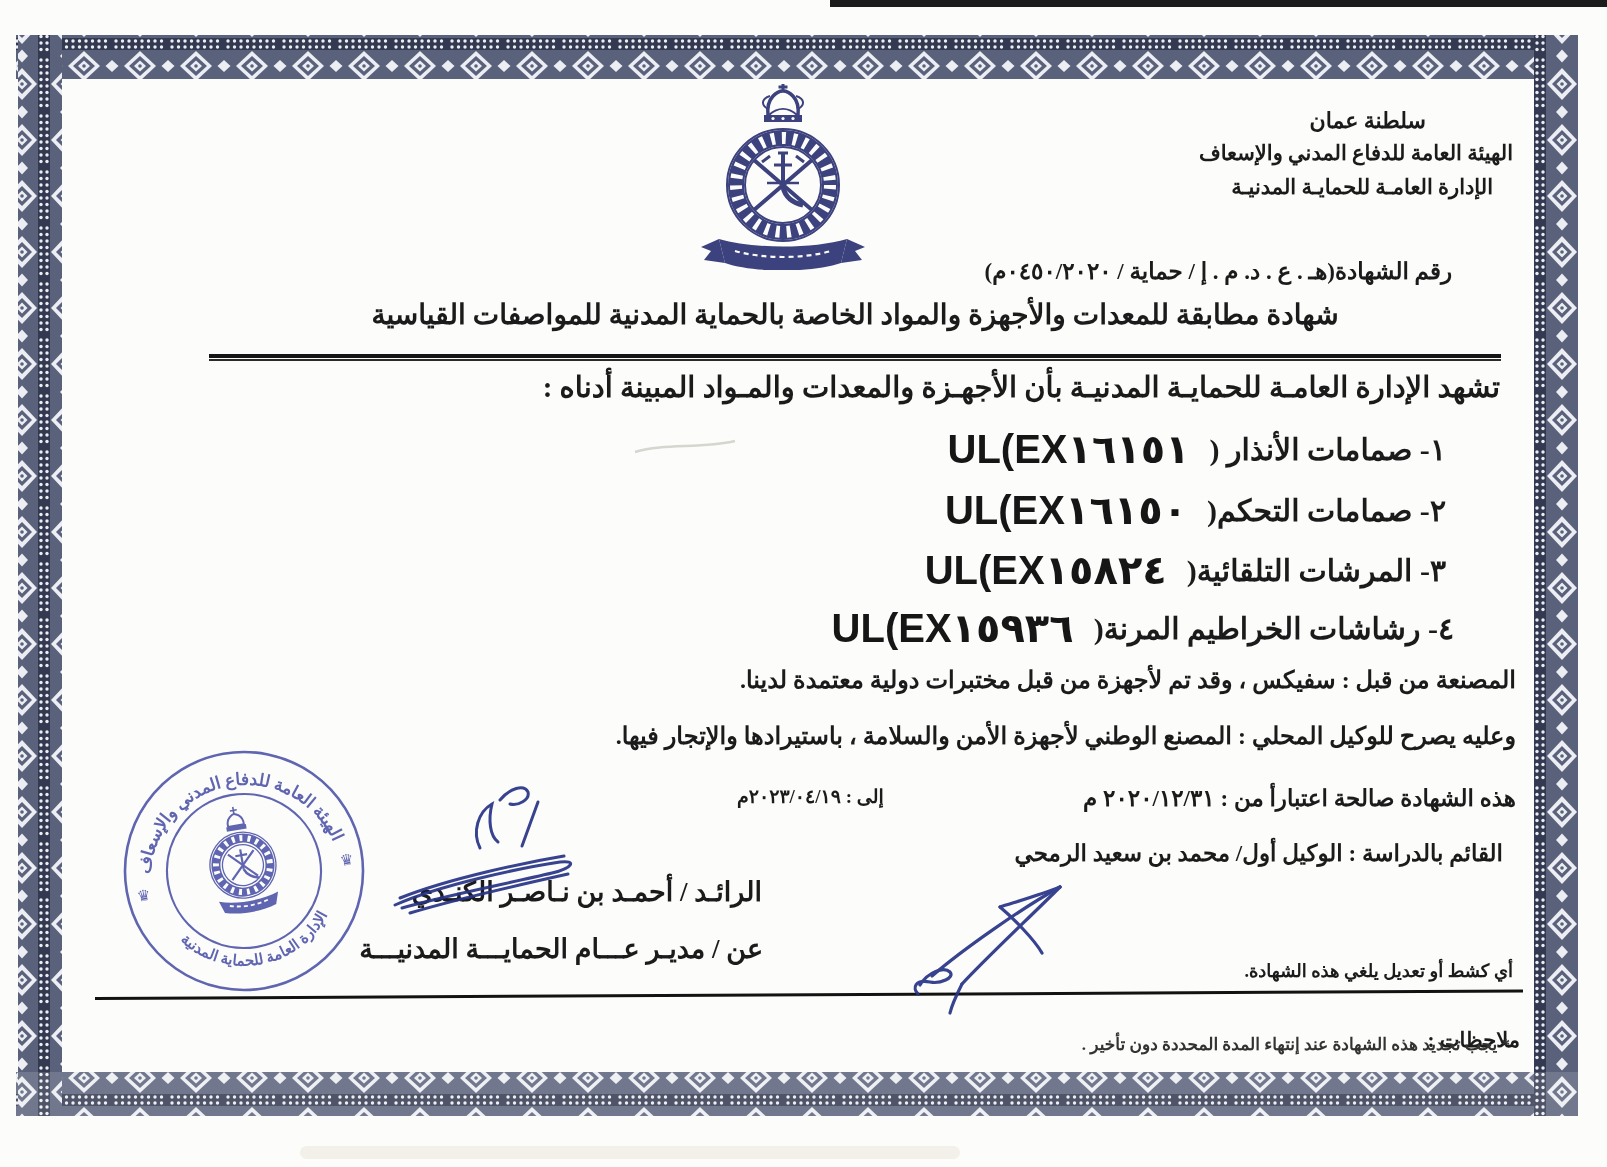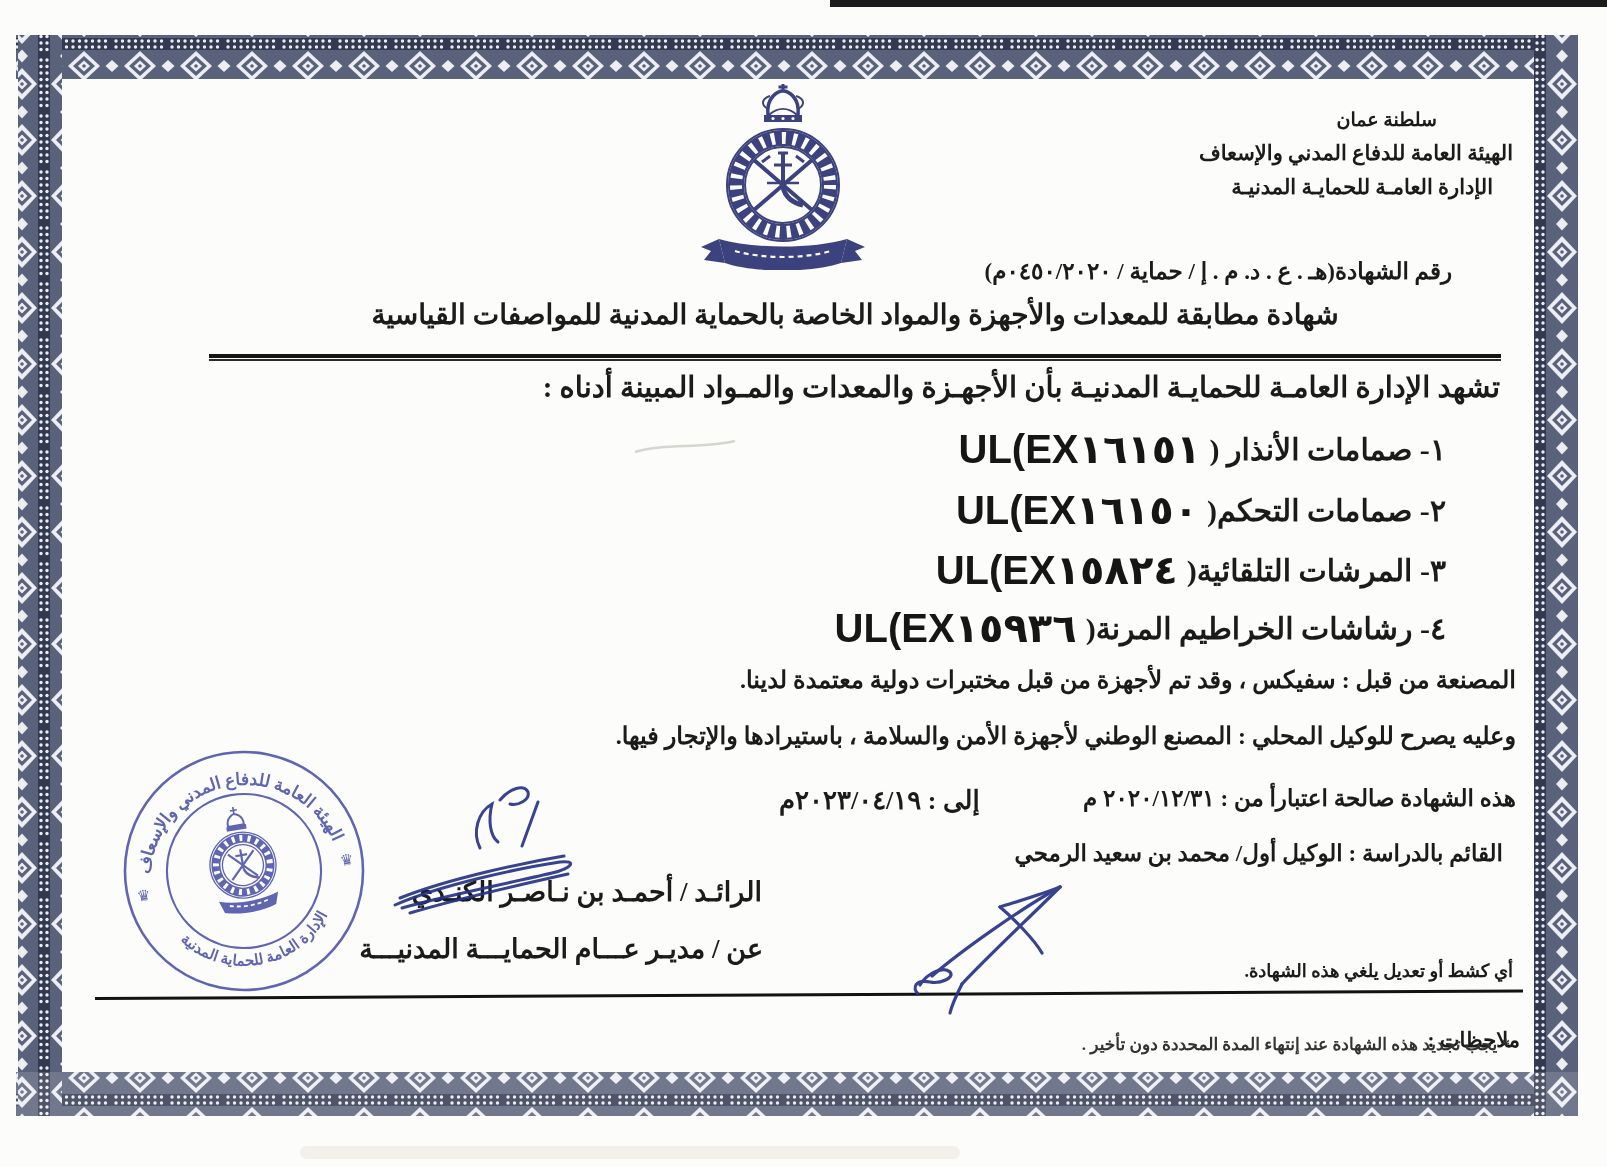--- a/index.html
+++ b/index.html
@@ -4,21 +4,21 @@
 <style>
   html,body{margin:0;padding:0;}
   body{
     width:1607px;height:1167px;position:relative;overflow:hidden;
     background:#fcfcfa;
     font-family:"Liberation Serif","DejaVu Serif",serif;
     color:#1b1b1b;
   }
   .abs{position:absolute;}
   .ar{font-family:"Liberation Serif","DejaVu Serif",serif;font-weight:bold;color:#1b1b1b;white-space:nowrap;}
-  .item-row{position:absolute;display:flex;direction:ltr;align-items:center;gap:9px;}
+  .item-row{position:absolute;display:flex;direction:ltr;align-items:center;gap:20px;}
   .item-code{font-family:"Liberation Sans","DejaVu Sans",sans-serif;font-weight:bold;font-size:40px;color:#161616;}
   .item-label{font-size:30px;font-weight:bold;white-space:nowrap;}
   .title-line{
     text-align:center;font-size:28px;font-weight:bold;
     border-bottom:4px solid #151515;padding-bottom:23px;
   }
   .title-line:after{
     content:"";position:absolute;left:0;right:0;bottom:-7px;height:2px;background:#2a2a2a;
   }
   .hr-main{position:absolute;background:#121212;transform:rotate(-0.3deg);transform-origin:left center;}
@@ -168,21 +168,21 @@
 
     <g transform="translate(0,74)">
       <path d="M-64,-12 C-30,-2 30,-2 64,-12 L58,12 C30,22 -30,22 -58,12 Z" fill="#2e3474" stroke="none"></path>
       <path d="M-64,-12 L-82,-4 L-72,0 L-79,9 L-58,12 Z" fill="#2e3474" stroke="none"></path>
       <path d="M64,-12 L82,-4 L72,0 L79,9 L58,12 Z" fill="#2e3474" stroke="none"></path>
       <path d="M-48,0 C-20,8 20,8 48,0" stroke="#fcfcfa" stroke-width="2.2" stroke-dasharray="5 4"></path>
     </g>
   </g>
 </svg>
 
-<div class="ar abs" style="top:108px;right:170px;font-size:19px;">سلطنة عمان</div>
+<div class="ar abs" style="top:108px;right:181px;font-size:22px;">سلطنة عمان</div>
 <div class="ar abs" style="top:141px;right:94px;font-size:21px;">الهيئة العامة للدفاع المدني والإسعاف</div>
 <div class="ar abs" style="top:175px;right:114px;font-size:21px;letter-spacing:1px;">الإدارة العامـة للحمايـة المدنيـة</div>
 
 <div class="ar abs" style="top:258px;right:155px;font-size:23px;">رقم الشهادة(هـ . ع . د. م . إ / حماية / ٠٤٥٠/٢٠٢٠م)</div>
 
 <div class="ar abs title-line" style="top:298px;left:209px;width:1292px;">شهادة مطابقة للمعدات والأجهزة والمواد الخاصة بالحماية المدنية للمواصفات القياسية</div>
 
 <div class="ar abs" style="top:370px;right:107px;font-size:29px;">تشهد الإدارة العامـة للحمايـة المدنيـة بأن الأجهـزة والمعدات والمـواد المبينة أدناه :</div>
 
 <div class="item-row" style="top:426px;right:161px;">
@@ -190,30 +190,30 @@
   <span class="ar item-label" dir="rtl">١- صمامات الأنذار (</span>
 </div>
 <div class="item-row" style="top:487px;right:161px;">
   <span class="item-code">UL(EX١٦١٥٠</span>
   <span class="ar item-label" dir="rtl">٢- صمامات التحكم(</span>
 </div>
 <div class="item-row" style="top:547px;right:161px;justify-content:flex-end;">
   <span class="item-code">UL(EX١٥٨٢٤</span>
   <span class="ar item-label" dir="rtl">٣- المرشات التلقائية(</span>
 </div>
-<div class="item-row" style="top:605px;right:161px;">
+<div class="item-row" style="top:605px;right:153px;">
   <span class="item-code">UL(EX١٥٩٣٦</span>
   <span class="ar item-label" dir="rtl">٤- رشاشات الخراطيم المرنة(</span>
 </div>
 
 <div class="ar abs" style="top:666px;right:91px;font-size:24px;">المصنعة من قبل : سفيكس ، وقد تم لأجهزة من قبل مختبرات دولية معتمدة لدينا.</div>
 <div class="ar abs" style="top:722px;right:91px;font-size:24px;">وعليه يصرح للوكيل المحلي : المصنع الوطني لأجهزة الأمن والسلامة ، باستيرادها والإتجار فيها.</div>
 
 <div class="ar abs" style="top:785px;right:91px;font-size:23px;">هذه الشهادة صالحة اعتبارأ من : ٢٠٢٠/١٢/٣١ م</div>
-<div class="ar abs" style="top:785px;left:737px;font-size:26px;margin-left:42px;">إلى : ٢٠٢٣/٠٤/١٩م</div>
+<div class="ar abs" style="top:785px;left:737px;font-size:19px;">إلى : ٢٠٢٣/٠٤/١٩م</div>
 
 <div class="ar abs" style="top:840px;right:104px;font-size:23px;">القائم بالدراسة : الوكيل أول/ محمد بن سعيد الرمحي</div>
 
 <div class="ar abs" style="top:876px;right:845px;font-size:27px;">الرائـد / أحمـد بن نـاصـر الكنـدي</div>
 <div class="ar abs" style="top:933px;right:844px;font-size:27px;">عن / مديـر عـــام الحمايـــة المدنيـــة</div>
 
 <div class="ar abs" style="top:960px;right:94px;font-size:18px;">أي كشط أو تعديل يلغي هذه الشهادة.</div>
 <div class="hr-main" style="top:997px;left:95px;width:1428px;height:3px;"></div>
 <div class="ar abs" style="top:1004px;right:87px;font-size:21px;margin-top:24px;">ملاحظات :</div>
 <div class="ar abs" style="top:1034px;right:97px;font-size:17px;font-weight:600;color:#333;">* يجب تجديد هذه الشهادة عند إنتهاء المدة المحددة دون تأخير .</div>

